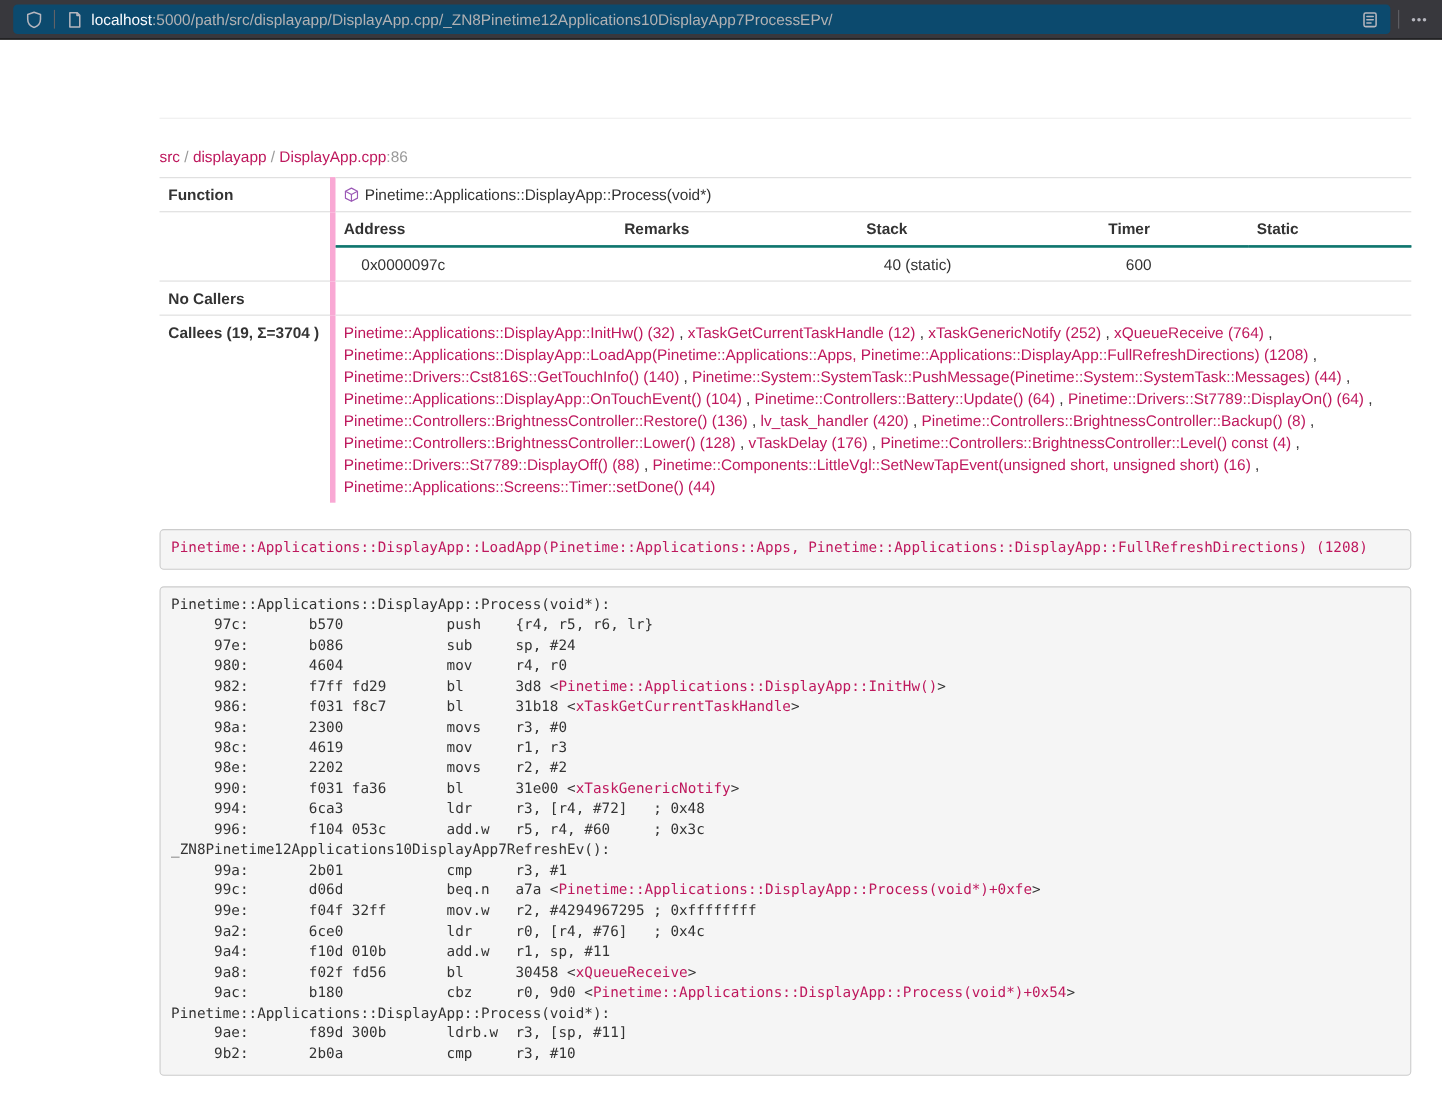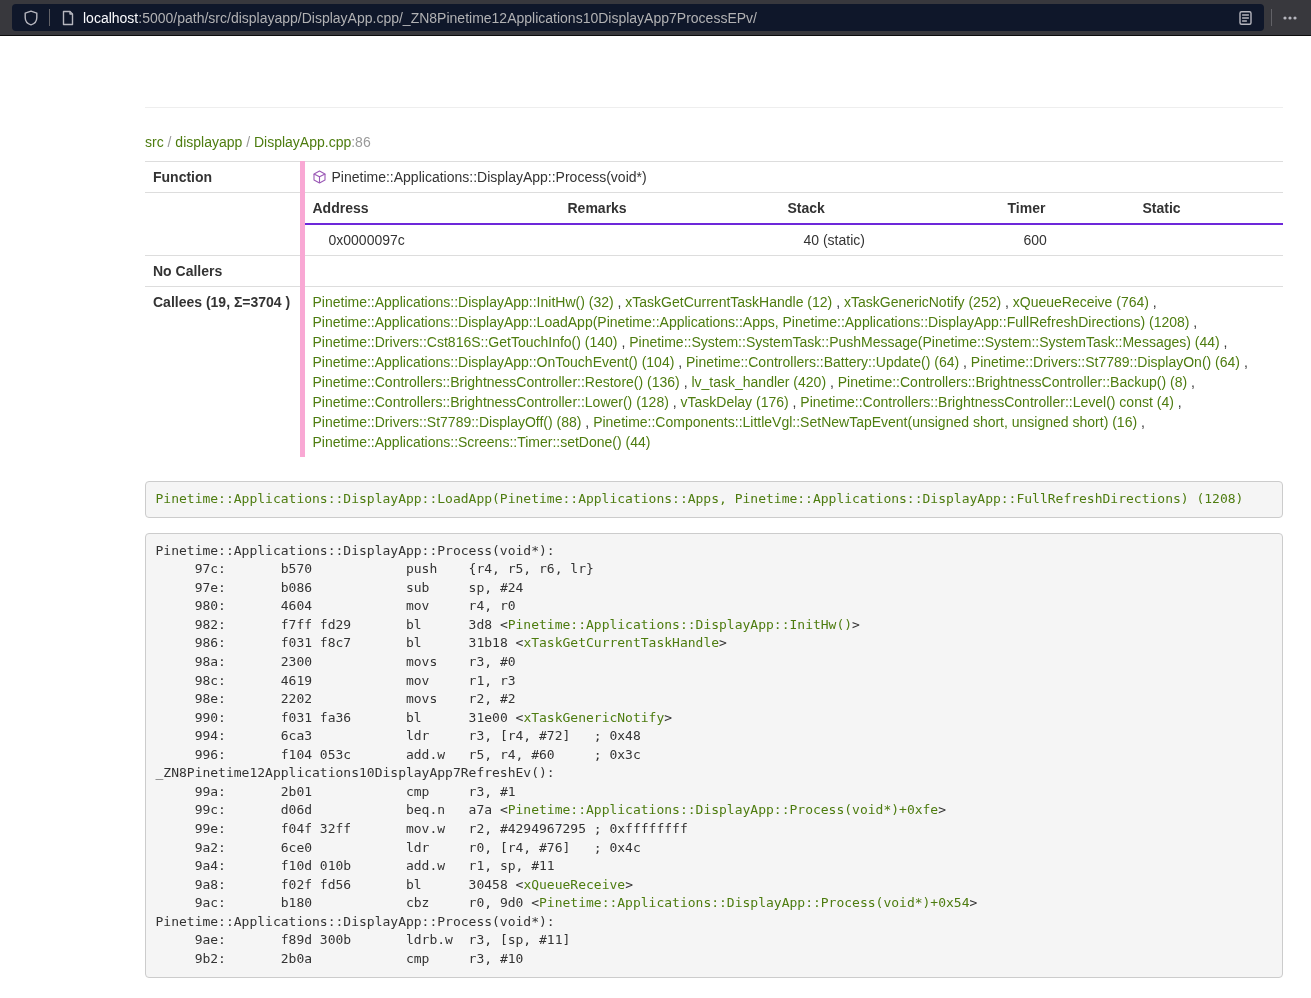--- a/index.html
+++ b/index.html
@@ -3,32 +3,32 @@
 <meta charset="utf-8">
 <style>
   * { box-sizing: border-box; }
   html,body { margin:0; padding:0; }
   body {
     width:1311px; height:998px; overflow:hidden;
     background:#fff;
     font-family:"Liberation Sans", sans-serif;
     color:#333;
   }
-  a { color:#4d7c0f; text-decoration:none; }
+  a { color:#be185d; text-decoration:none; }
 
   
   .toolbar {
     height:36px; background:#38383d;
     display:flex; align-items:center;
     padding:0 10px 0 12px;
     border-bottom:1px solid #0c0c0d;
   }
   .urlbar {
     flex:1; height:27px; min-width:0;
-    background:#0f172a; border-radius:4px;
+    background:#0c4a6e; border-radius:4px;
     display:flex; align-items:center;
     padding:0 8px;
   }
   .ico { display:inline-flex; align-items:center; justify-content:center; width:22px; height:22px; flex:0 0 auto; }
   .ico svg { display:block; }
   .vsep { width:1px; height:17px; background:#626267; margin:0 7px; flex:0 0 auto; }
   .url {
     font-size:14px; white-space:nowrap; overflow:hidden;
     margin-left:4px; flex:1; min-width:0;
   }
@@ -62,21 +62,21 @@
   table.sym > tbody > tr > th {
     width:157px; border-right:5px solid #f9a8d4; font-weight:bold; white-space:nowrap;
   }
   table.sym > tbody > tr > td.tight { padding:0; }
   table.inner {
     width:100%; border-collapse:collapse; table-layout:fixed;
     font-size:14px; line-height:20px;
   }
   table.inner th {
     text-align:left; font-weight:bold; padding:5px 8px;
-    border-bottom:2px solid #6d28d9;
+    border-bottom:2px solid #0f766e;
   }
   table.inner td { padding:5px 24px; }
   .cube { vertical-align:-2px; margin-right:6px; }
 
   
   pre.codeblock {
     background:#f5f5f5; border:1px solid #ccc; border-radius:4px;
     padding:8px 9.5px; margin:24px 0 0 0;
     font-family:"DejaVu Sans Mono", monospace;
     font-size:13px; line-height:1.42857;

